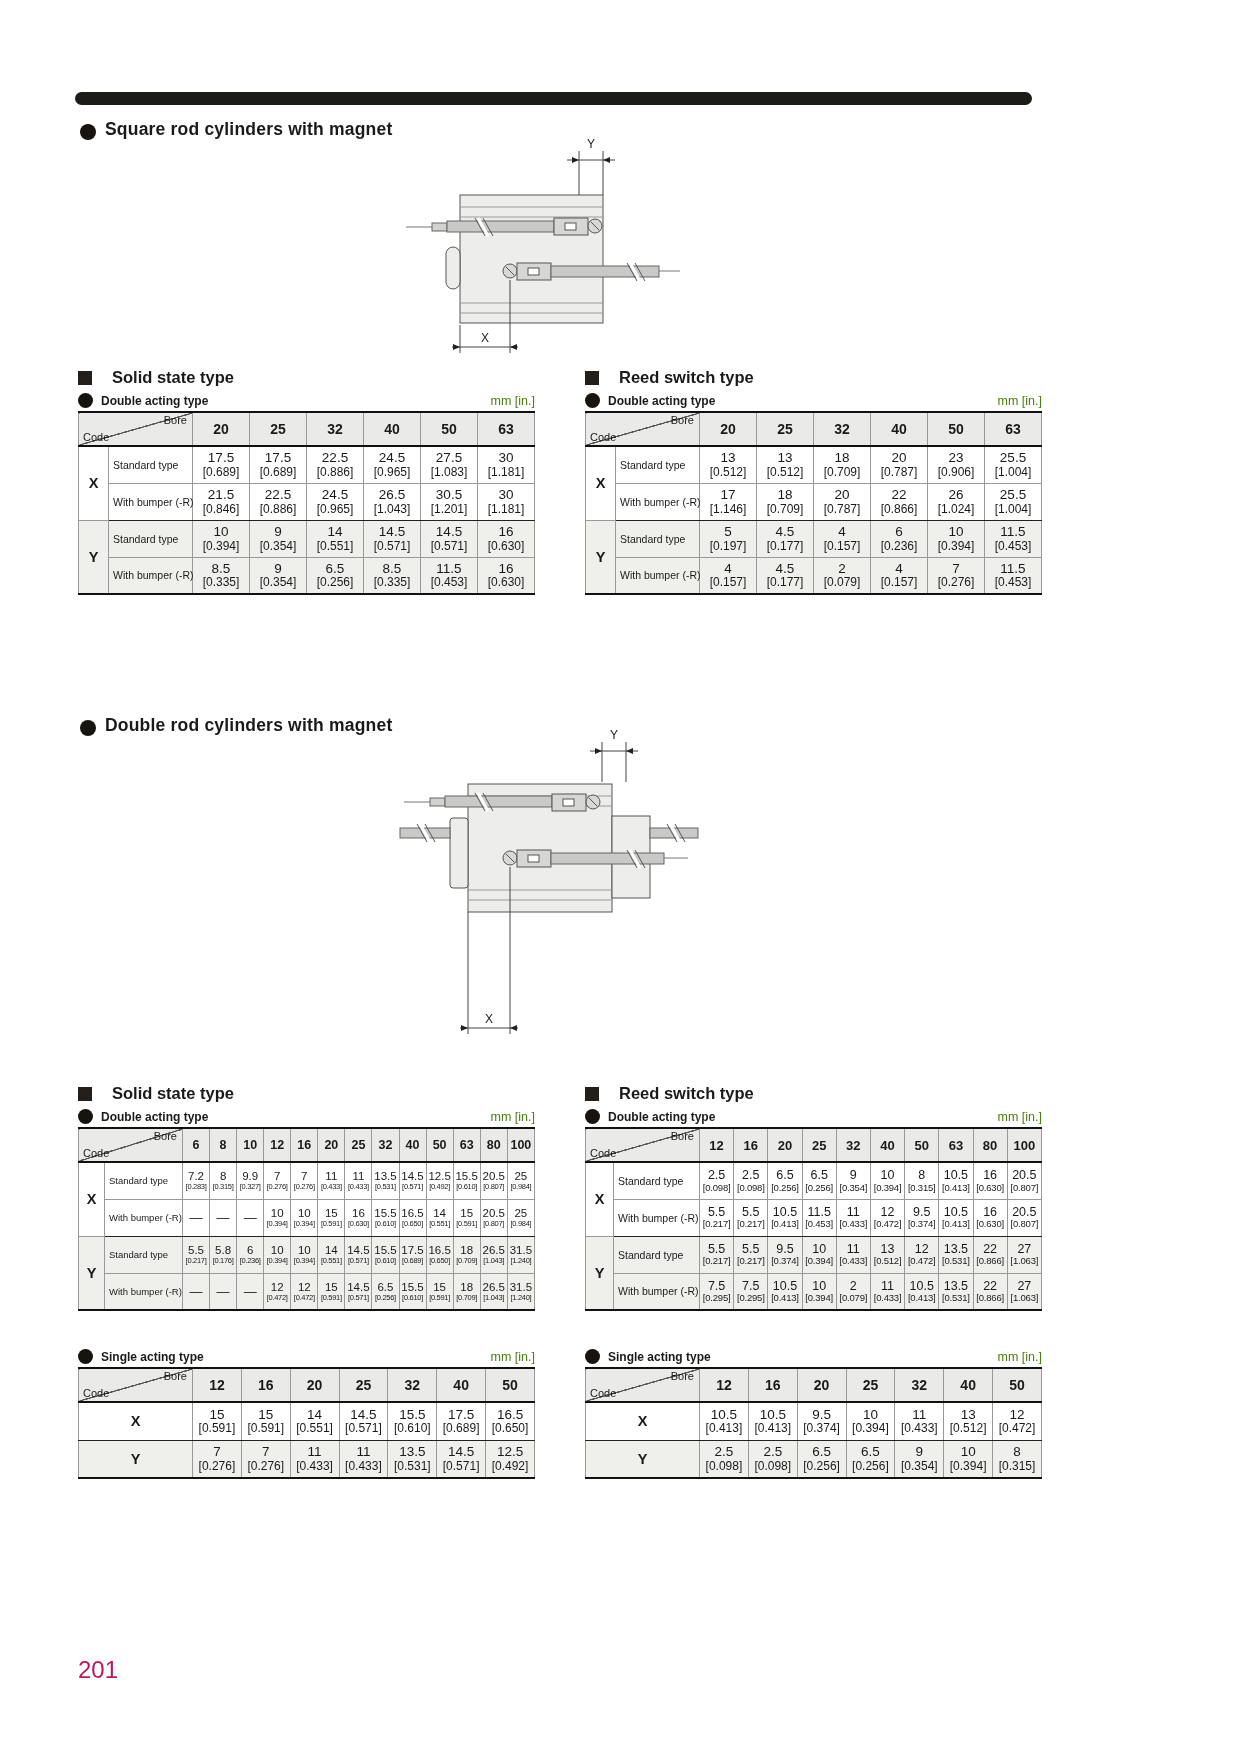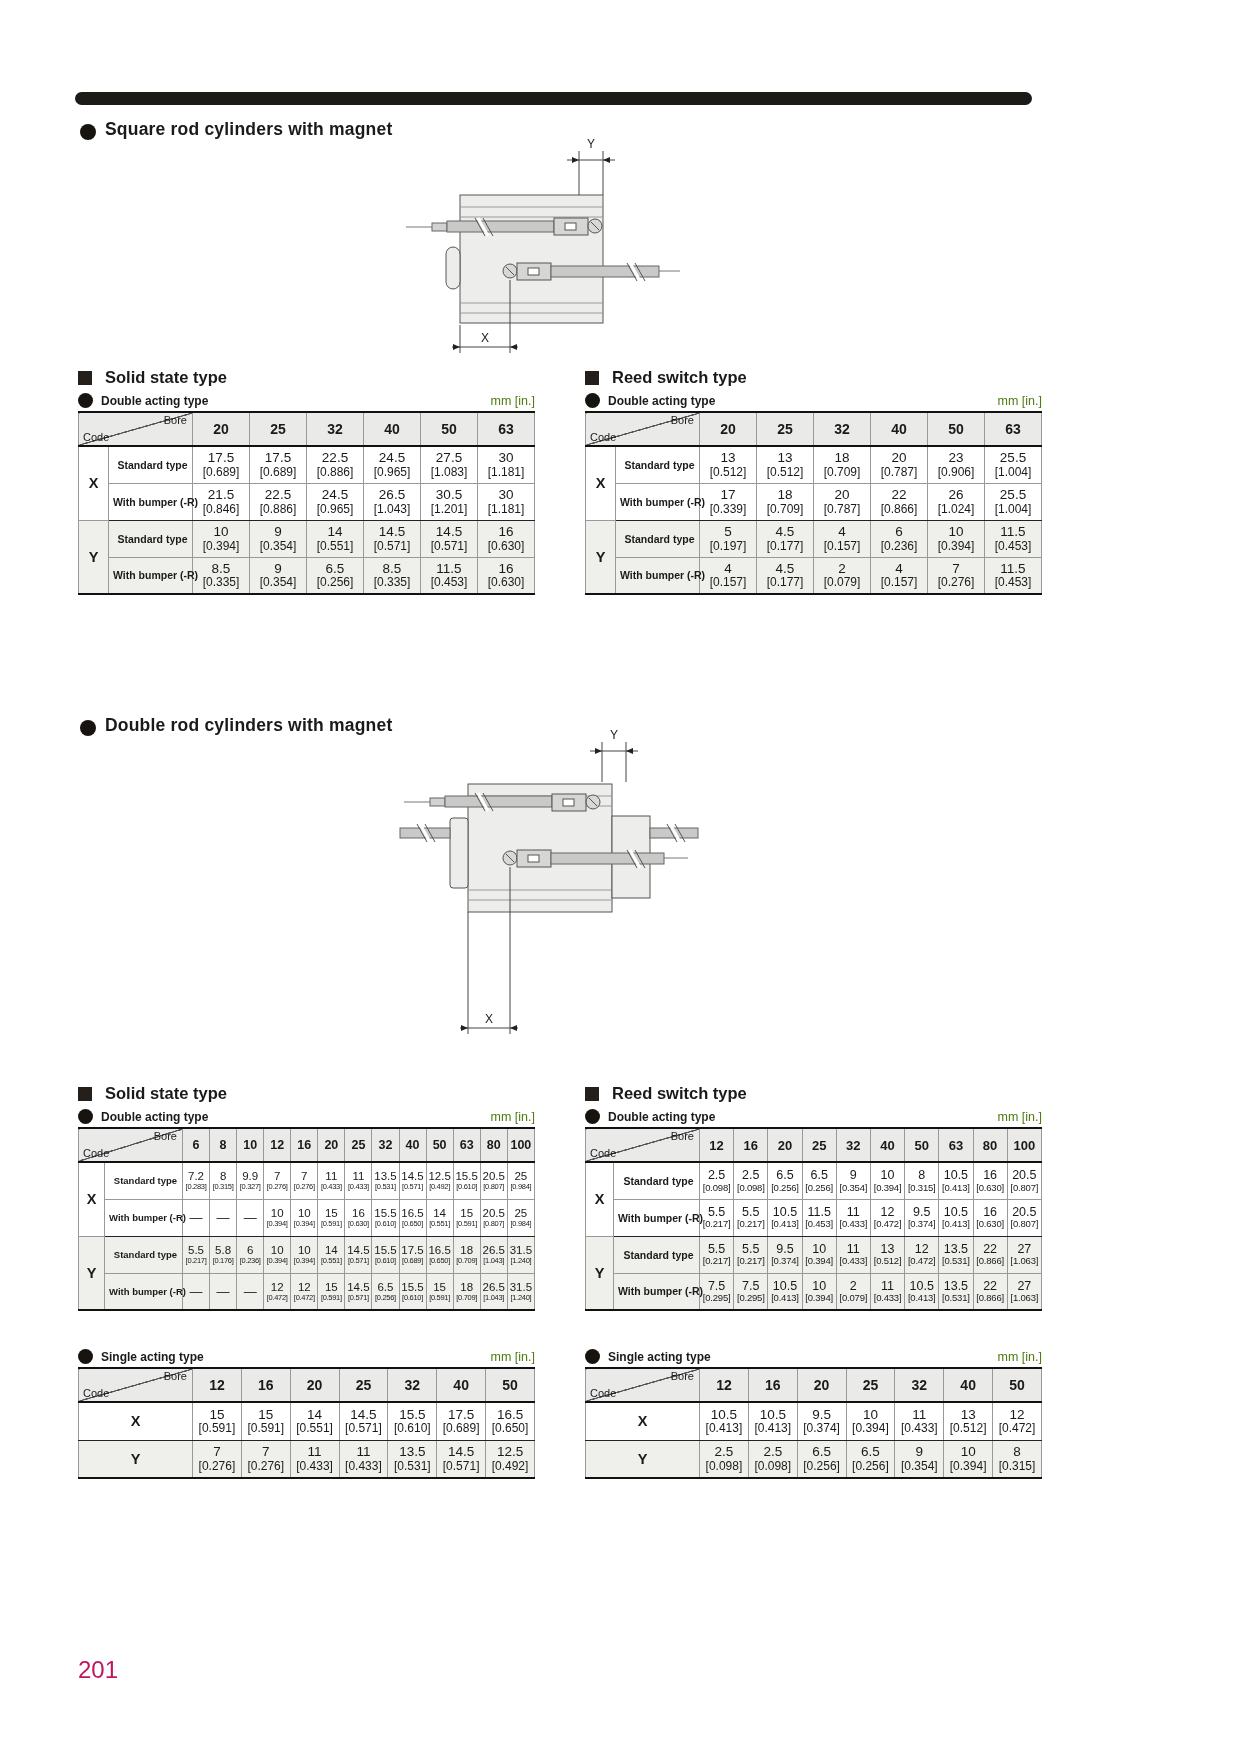--- a/index.html
+++ b/index.html
@@ -10,21 +10,21 @@
   .topbar { position:absolute; left:75px; top:92px; width:957px; height:13px;
             background:#1d1b18; border-radius:7px; }
 
   .sec-title { position:absolute; display:flex; align-items:flex-end; gap:9px;
                font-size:17.5px; font-weight:bold; letter-spacing:.2px; }
   .ci { width:15px; height:15px; border-radius:50%; background:#17130f; display:inline-block; flex:none; }
   .ci.big { width:16px; height:16px; }
   .sq { width:14px; height:14px; background:#241f1b; display:inline-block; flex:none; }
 
   .quad { position:absolute; width:457px; }
-  .type-h { display:flex; align-items:center; gap:13px; font-size:16.5px; font-weight:bold; margin-bottom:6px; }
+  .type-h { display:flex; align-items:center; gap:20px; font-size:16.5px; font-weight:bold; margin-bottom:6px; }
   .acting-row { display:flex; justify-content:space-between; align-items:flex-end; margin-bottom:3px; }
   .act-h { display:flex; align-items:center; gap:8px; font-size:12px; font-weight:bold; }
   .units { font-size:12.5px; color:#4d7c0f; }
   .single-gap { margin-top:38px; }
 
   table.dim-table { width:100%; border-collapse:collapse; table-layout:fixed;
                     border-top:2.5px solid #111; border-bottom:2.5px solid #111; }
   .dim-table th, .dim-table td { border-left:1px solid #999; border-right:1px solid #999;
                                  text-align:center; vertical-align:middle; }
   .dim-table thead th { border-bottom:2.2px solid #111; background-color:#eaeae8; height:34px; }
@@ -34,21 +34,21 @@
         transparent calc(50% - .7px), #555 calc(50% - .7px),
         #555 calc(50% + .7px), transparent calc(50% + .7px)); }
   .c-bore { position:absolute; top:1px; right:5px; font-size:11px; font-weight:normal; }
   .c-code { position:absolute; bottom:2px; left:4px; font-size:11px; font-weight:normal; }
 
   .dim-table tbody td { border-top:1px solid #999; border-bottom:1px solid #999; }
   .dim-table tr.g-end td { border-bottom:1.8px solid #222; }
   .dim-table tr.g-x td { background:#fff; }
   .dim-table tr.g-y td { background:#efefec; }
   .dim-table .grp { font-weight:bold; font-size:14.5px; }
-  .dim-table .lbl { font-size:10.5px; text-align:center; padding-left:4px; white-space:nowrap; font-weight:bold; }
+  .dim-table .lbl { font-size:10.5px; text-align:left; padding-left:4px; white-space:nowrap; font-weight:normal; }
   .val .mm { font-size:13.5px; line-height:1.15; }
   .val .in { font-size:12px; line-height:1.1; }
   .val.dash { font-size:13px; }
 
   .t6 tbody tr { height:37px; }
   .t7 tbody tr { height:38px; }
   .t13 tbody tr { height:37px; }
   .t10 tbody tr { height:37px; }
   .t13 thead th.bore { font-size:12.5px; }
   .t10 thead th.bore { font-size:13px; }
@@ -336,21 +336,21 @@
             </td>
             <td class="val">
               <div class="mm">25.5</div>
               <div class="in">[1.004]</div>
             </td>
           </tr>
           <tr class="g-x g-end">
             <td class="lbl">With bumper (-R)</td>
             <td class="val">
               <div class="mm">17</div>
-              <div class="in">[0.339]</div>
+              <div class="in">[1.146]</div>
             </td>
             <td class="val">
               <div class="mm">18</div>
               <div class="in">[0.709]</div>
             </td>
             <td class="val">
               <div class="mm">20</div>
               <div class="in">[0.787]</div>
             </td>
             <td class="val">

